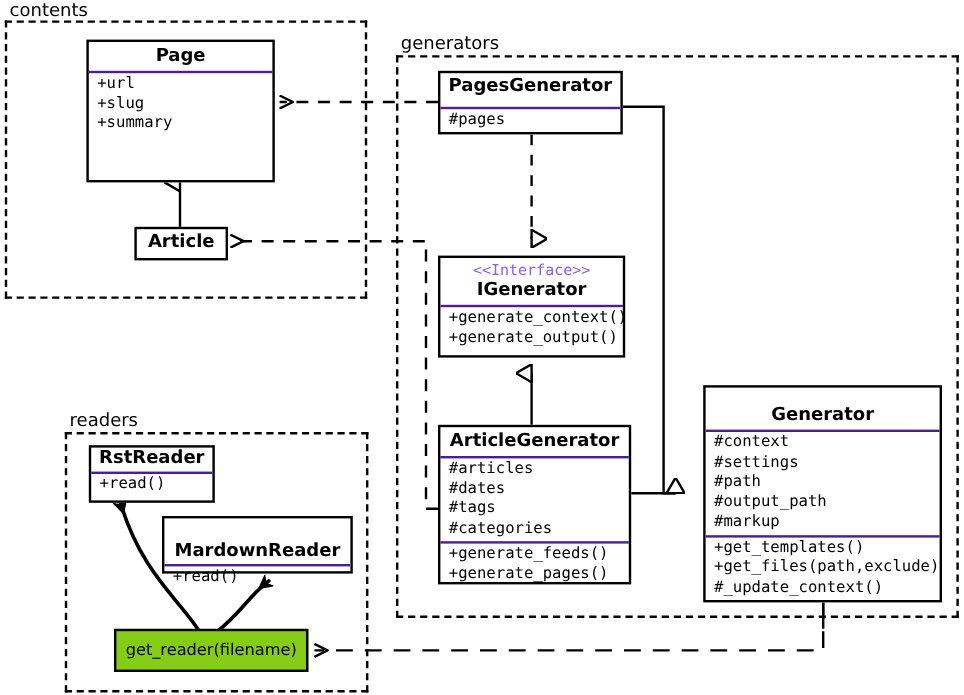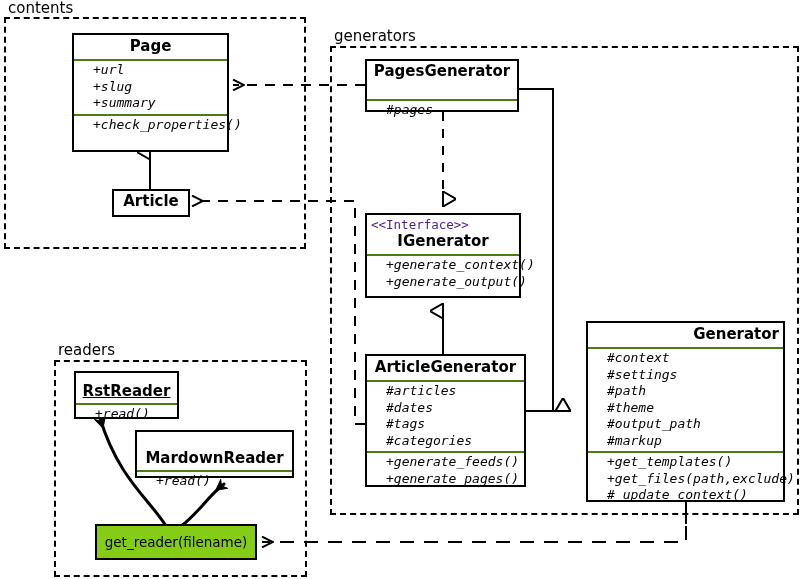--- a/index.html
+++ b/index.html
@@ -61,29 +61,28 @@
     text-align: center;
     color: #000000;
     padding: 3px 4px 4px 4px;
     line-height: 1.15;
     white-space: nowrap;
   }
   .ustereo {
     font-family: "DejaVu Sans Mono", monospace;
     font-weight: normal;
     font-size: 12.5px;
-    text-align: left;
-    color: #4c1d95;
+    text-align: center;
+    color: #8b5cf6;
     line-height: 1.1;
     white-space: nowrap;
   }
   .usection {
-    border-top: 2px solid #4d7c0f;
-    padding: 1px 0 2px 16px;
-    font-style: italic;
+    border-top: 2px solid #4c1d95;
+    padding: 1px 0 2px 4px;
   }
   .umember {
     font-family: "DejaVu Sans Mono", monospace;
     font-size: 13px;
     color: #000000;
     line-height: 1.27;
     white-space: nowrap;
     padding-left: 3px;
   }
   .plainbox {
@@ -191,31 +190,28 @@
   <div class="package" style="left:54px; top:360px; width:253px; height:217px;"></div>
   <div class="pkg-label" style="left:56px; top:343px;">readers</div>
 
   <div class="uclass" style="left:72px; top:33px; width:157px; height:119px;">
     <div class="uname">Page</div>
     <div class="usection">
       <div class="umember">+url</div>
       <div class="umember">+slug</div>
       <div class="umember">+summary</div>
     </div>
-    <div class="usection">
-      <div class="umember">+check_properties()</div>
-    </div>
   </div>
 
   <div class="uclass" style="left:112px; top:189px; width:78px; height:28px;">
     <div class="uname" style="padding-top:2px;">Article</div>
   </div>
 
   <div class="uclass" style="left:365px; top:59px; width:154px; height:53px;">
-    <div class="uname" style="padding-top:2px; padding-bottom:19px;">PagesGenerator</div>
+    <div class="uname" style="padding-top:2px; padding-bottom:9px;">PagesGenerator</div>
     <div class="usection">
       <div class="umember">#pages</div>
     </div>
   </div>
 
   <div class="uclass" style="left:365px; top:213px; width:156px; height:85px;">
     <div style="padding:3px 4px 4px 4px;">
       <div class="ustereo">&lt;&lt;Interface&gt;&gt;</div>
       <div class="uname" style="padding:1px 0 0 0;">IGenerator</div>
     </div>
@@ -233,38 +229,37 @@
       <div class="umember">#tags</div>
       <div class="umember">#categories</div>
     </div>
     <div class="usection">
       <div class="umember">+generate_feeds()</div>
       <div class="umember">+generate_pages()</div>
     </div>
   </div>
 
   <div class="uclass" style="left:586px; top:321px; width:199px; height:181px;">
-    <div class="uname" style="padding-top:3px; padding-bottom:4px;text-align:right;">Generator</div>
+    <div class="uname" style="padding-top:14px; padding-bottom:4px;">Generator</div>
     <div class="usection">
       <div class="umember">#context</div>
       <div class="umember">#settings</div>
       <div class="umember">#path</div>
-      <div class="umember">#theme</div>
       <div class="umember">#output_path</div>
       <div class="umember">#markup</div>
     </div>
     <div class="usection">
       <div class="umember">+get_templates()</div>
       <div class="umember">+get_files(path,exclude)</div>
       <div class="umember">#_update_context()</div>
     </div>
   </div>
 
   <div class="uclass" style="left:74px; top:371px; width:105px; height:48px;">
-    <div class="uname" style="padding-top:10px; padding-bottom:3px;text-decoration:underline;">RstReader</div>
+    <div class="uname" style="padding-top:0; padding-bottom:3px;">RstReader</div>
     <div class="usection">
       <div class="umember">+read()</div>
     </div>
   </div>
 
   <div class="uclass" style="left:135px; top:430px; width:159px; height:48px;">
     <div class="uname" style="padding-top:18px; padding-bottom:3px;">MardownReader</div>
     <div class="usection">
       <div class="umember">+read()</div>
     </div>

